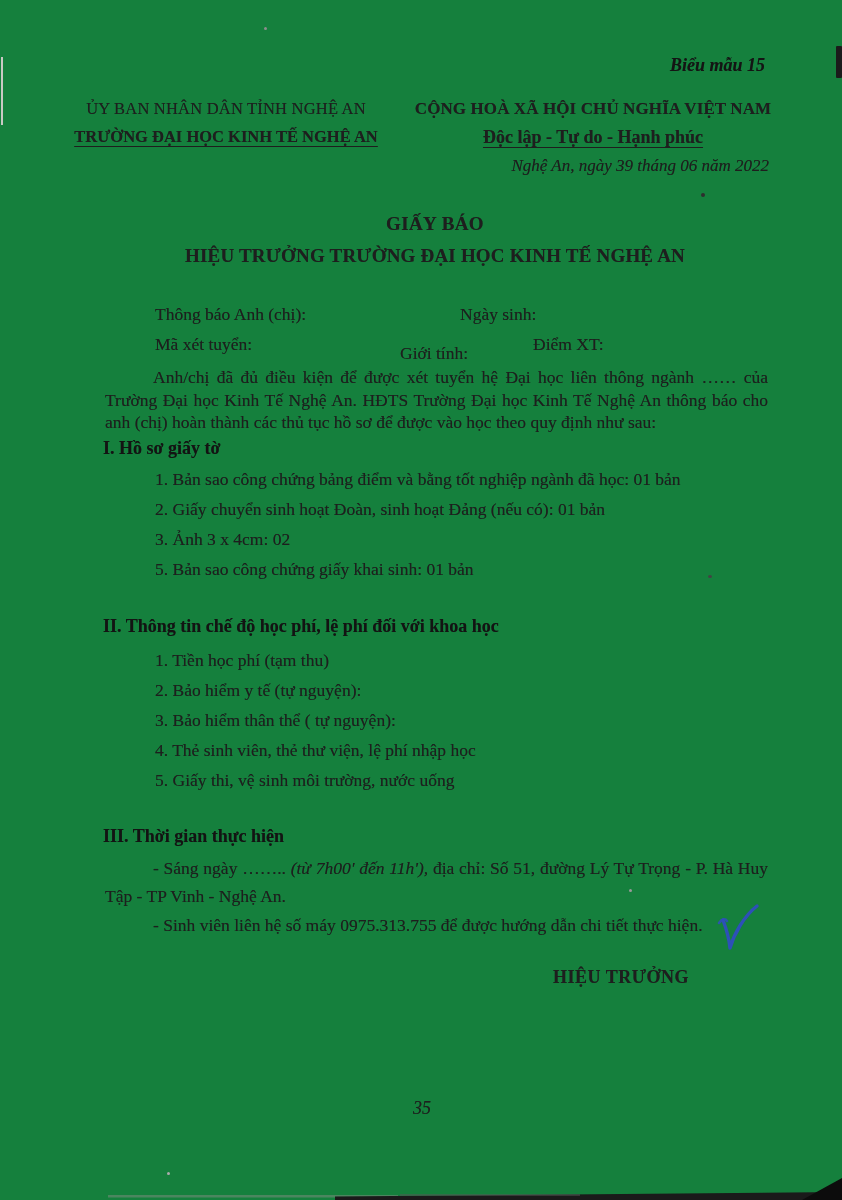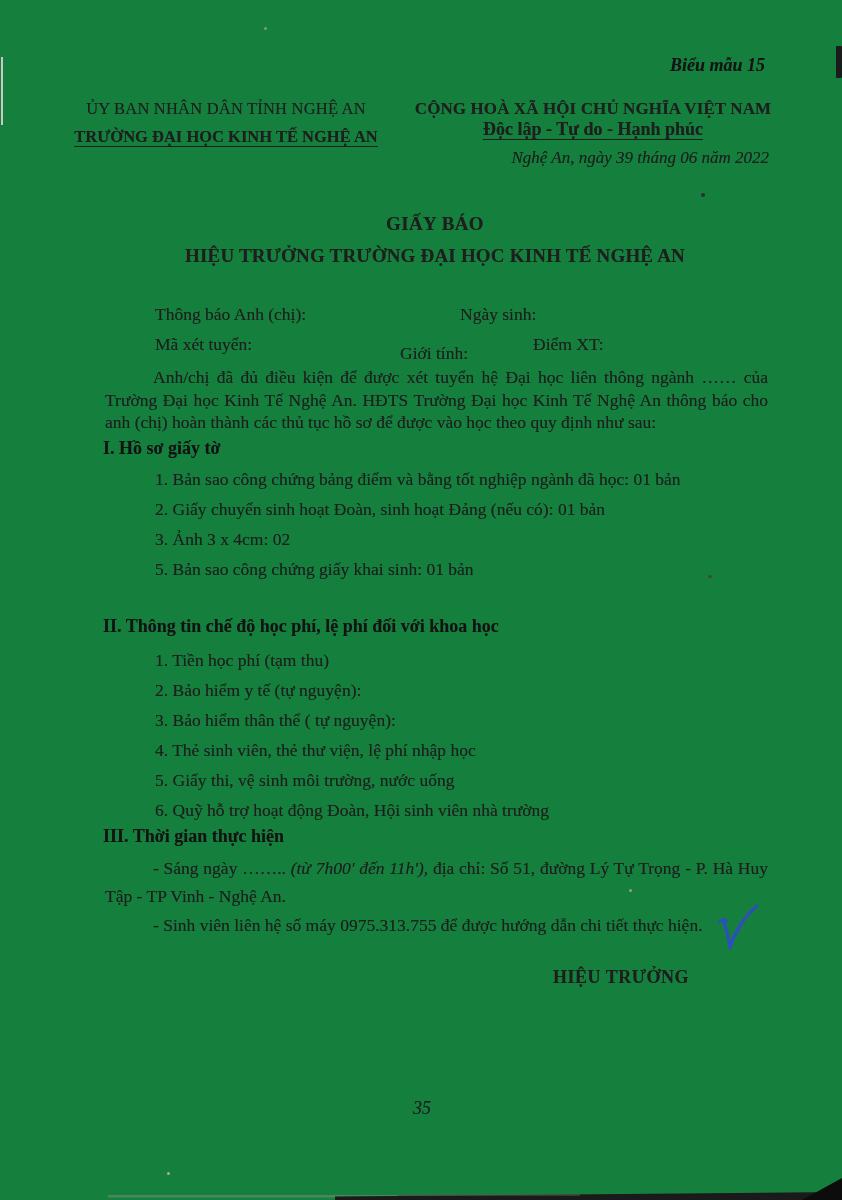--- a/index.html
+++ b/index.html
@@ -23,21 +23,21 @@
   .hdr-left { top:99px; left:58px; width:336px; text-align:center; }
   .hdr-left .l1 { font-size:16.5px; letter-spacing:.2px; }
   .hdr-left .l2 {
     font-size:16.5px; font-weight:bold; margin-top:8px;
     text-decoration:underline; text-underline-offset:4px;
   }
 
   .hdr-right { top:99px; left:413px; width:360px; text-align:center; }
   .hdr-right .r1 { font-size:17px; font-weight:bold; letter-spacing:.1px; }
   .hdr-right .r2 {
-    font-size:18px; font-weight:bold; 
+    font-size:18px; font-weight:bold; margin-top:8px;
     text-decoration:underline; text-underline-offset:4px;
   }
   .hdr-right .r3 { font-size:17px; font-style:italic; margin-top:8px; text-align:right; padding-right:4px; }
 
   .title-block { top:213px; left:105px; width:660px; text-align:center; }
   .title-block .t1 { font-size:19px; font-weight:bold; letter-spacing:.4px; }
   .title-block .t2 { font-size:19px; font-weight:bold; margin-top:10px; letter-spacing:.2px; }
 
   .field { font-size:17.5px; }
   .f-notify { top:304px; left:155px; }
@@ -129,21 +129,20 @@
     <div class="li">5. Bản sao công chứng giấy khai sinh: 01 bản</div>
   </div>
 
   <div class="abs sec-h h2">II. Thông tin chế độ học phí, lệ phí đối với khoa học</div>
   <div class="abs list s2-list">
     <div class="li">1. Tiền học phí (tạm thu)</div>
     <div class="li">2. Bảo hiểm y tế (tự nguyện):</div>
     <div class="li">3. Bảo hiểm thân thể ( tự nguyện):</div>
     <div class="li">4. Thẻ sinh viên, thẻ thư viện, lệ phí nhập học</div>
     <div class="li">5. Giấy thi, vệ sinh môi trường, nước uống</div>
-    <div class="li">6. Quỹ hỗ trợ hoạt động Đoàn, Hội sinh viên nhà trường</div>
   </div>
 
   <div class="abs sec-h h3">III. Thời gian thực hiện</div>
   <div class="abs p3a"><span>- Sáng ngày …….. </span><span class="it">(từ 7h00' đến 11h'),</span><span> địa chỉ: Số 51, đường Lý Tự Trọng - P. Hà Huy Tập - TP Vinh - Nghệ An.</span></div>
   <div class="abs p3b">- Sinh viên liên hệ số máy 0975.313.755 để được hướng dẫn chi tiết thực hiện.</div>
 
   <div class="abs signature">HIỆU TRƯỞNG</div>
 
   <svg class="abs check-svg" viewBox="0 0 44 56">
     <path d="M3 20 C6 16 9 15 11 18" fill="none" stroke="#2d50b8" stroke-width="2.6" stroke-linecap="round" opacity="0.9"></path>

